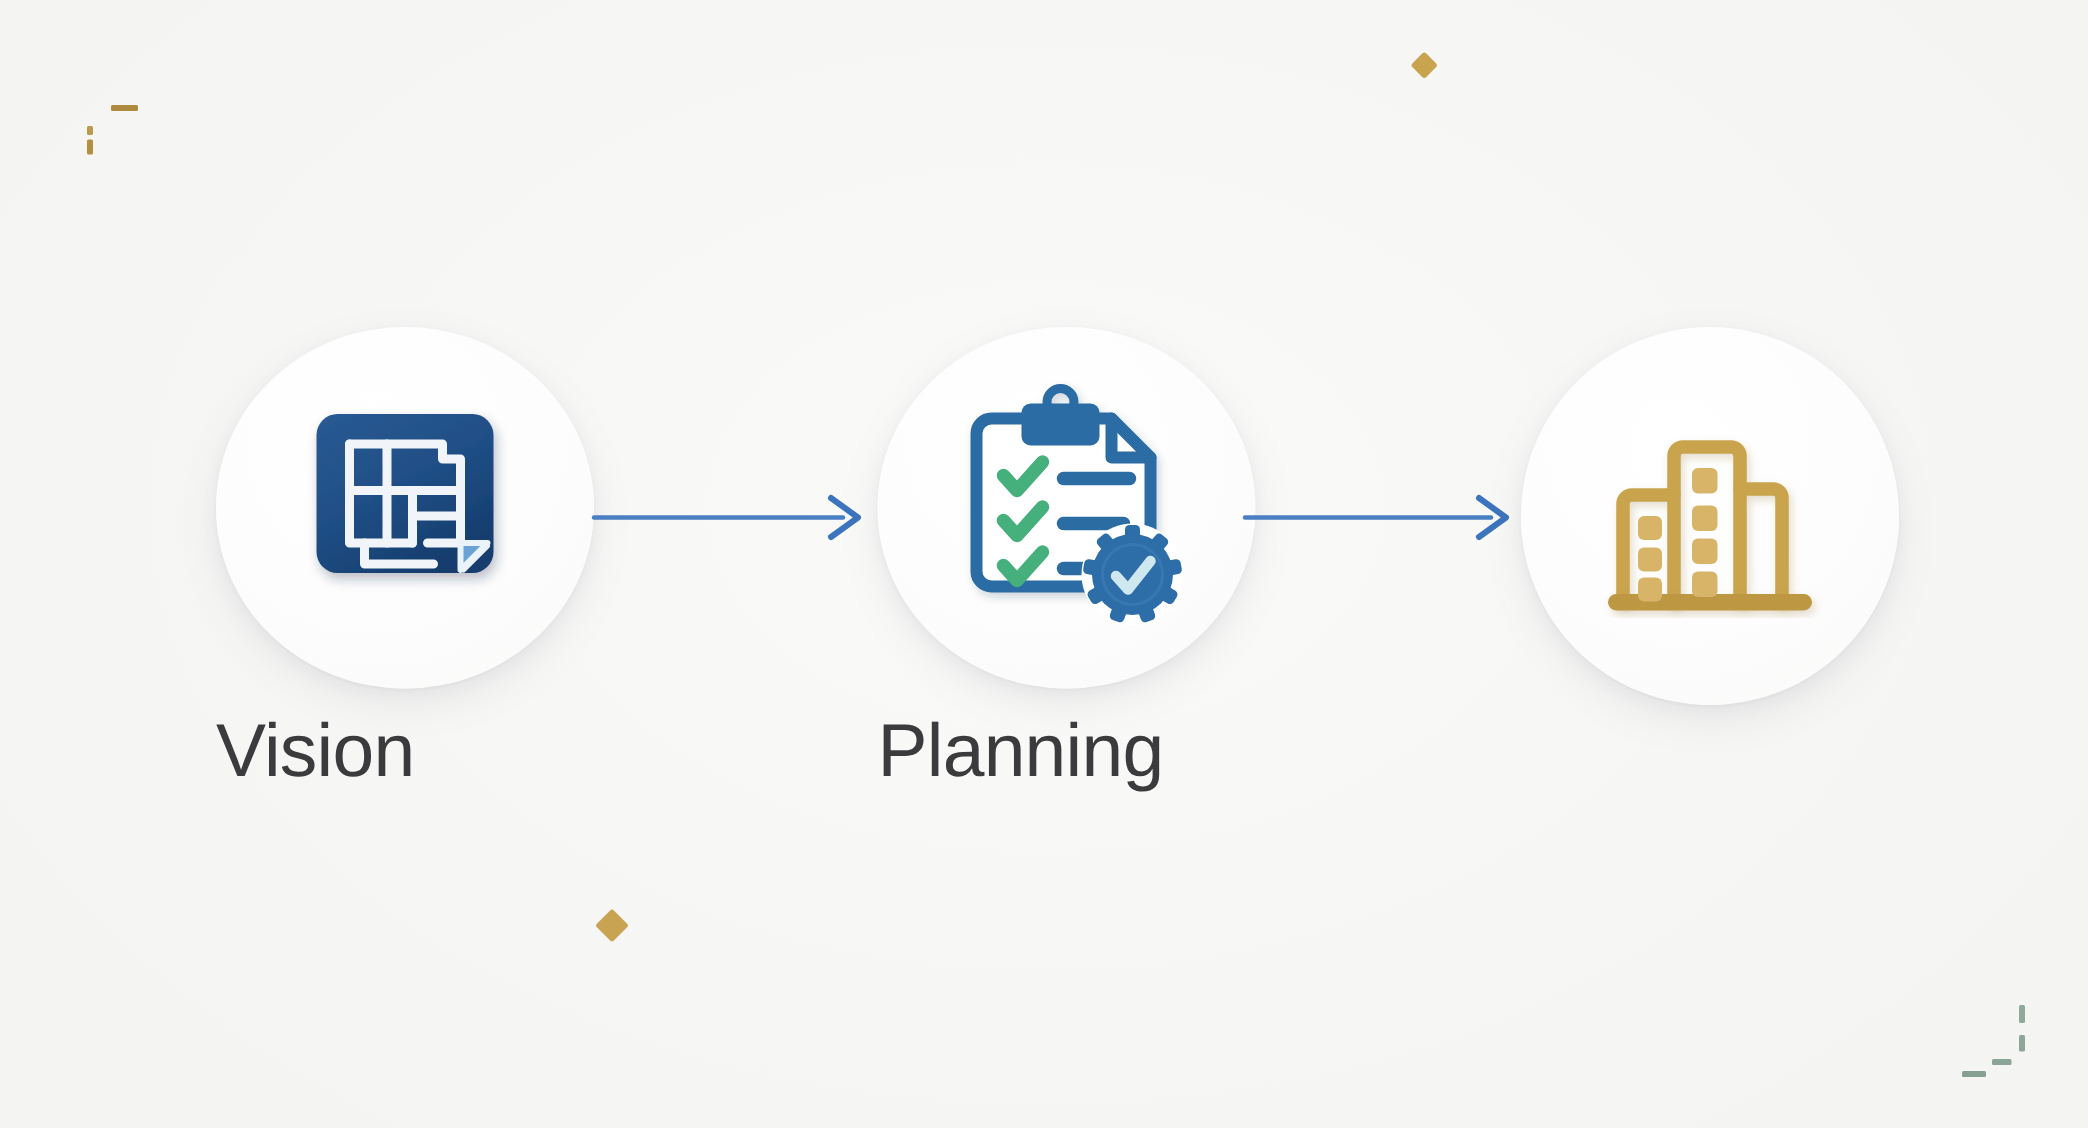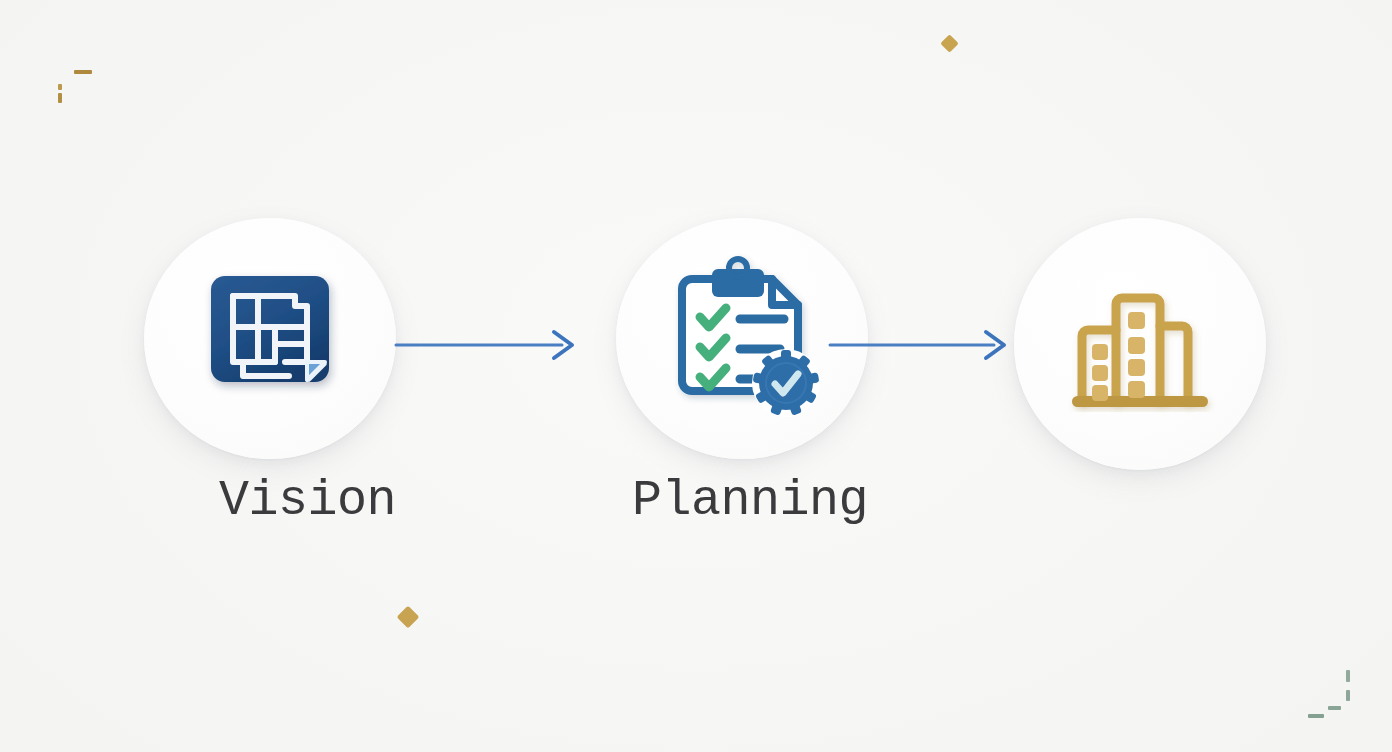--- a/index.html
+++ b/index.html
@@ -66,25 +66,24 @@
     height: 752px;
   }
 
   .node {
     position: absolute;
     top: 218px;
     width: 252px;
     height: 310px;
     display: flex;
     flex-direction: column;
-    align-items: flex-end;
-    font-family: Liberation Mono, monospace;
+    align-items: flex-start;
   }
   #node-vision   { left: 144px; }
-  #node-planning { left: 616px; }
+  #node-planning { left: 585px; }
   #node-asset    { left: 1014px; }
 
   .node-circle {
     position: relative;
     width: 252px;
     height: 252px;
     border-radius: 50%;
     background: radial-gradient(circle at 42% 32%, #ffffff 0%, #fdfdfd 55%, #f9f9f8 100%);
     box-shadow:
       0 10px 26px rgba(120,125,135,0.12),

